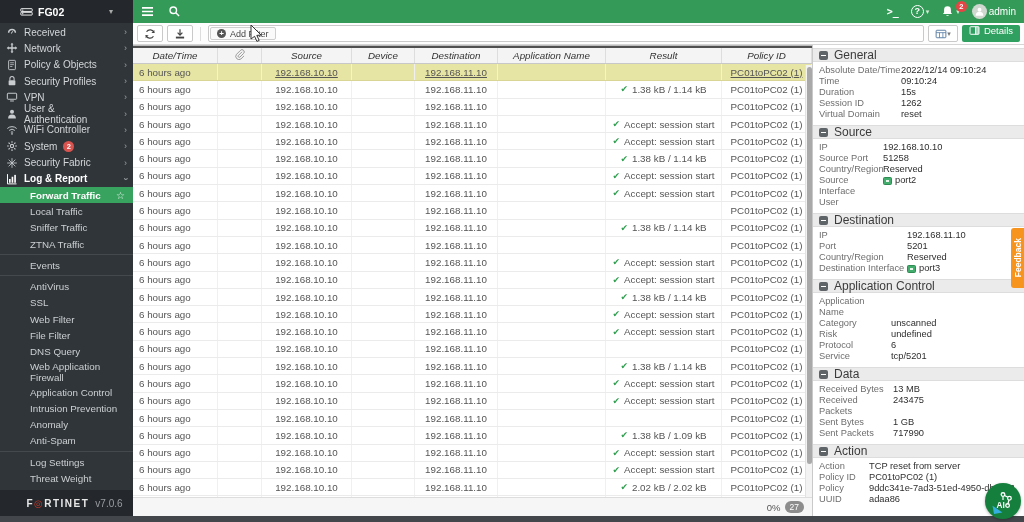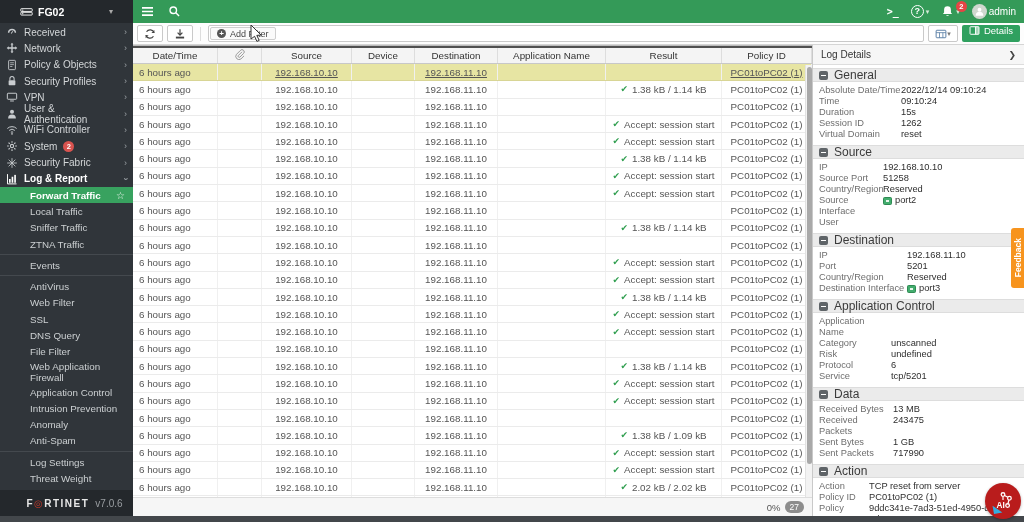--- a/index.html
+++ b/index.html
@@ -64,21 +64,21 @@
     line-height:9px; text-align:center; font-weight:bold; }
   .details-btn { height:17px; background:#2fa05f; border:1px solid #28８e54; border-radius:2px;
     color:#fff; font-size:9.5px; display:flex; gap:4px; padding:0 7px;
     cursor:pointer; white-space:nowrap; }
 
   
   .content { position:absolute; left:133px; top:45px; right:0; bottom:6px; display:flex; }
   .tablewrap { position:relative; width:679px; flex:none; border-top:1px solid #bbb; overflow:hidden;
     display:flex; flex-direction:column; }
   .thead { display:flex; height:18px; background:#f4f4f4; border-top:2px solid #505050;
-    border-bottom:1px solid #c8c8c8; flex:none; }
+    border-bottom:1px solid #c8c8c8; flex:none;font-style:italic; }
   .th { font-size:9.8px; color:#333; display:flex; align-items:center; justify-content:center;
     border-right:1px solid #ddd; cursor:pointer; overflow:hidden; white-space:nowrap; }
   .tbody { flex:1; overflow:hidden; }
   .trow { display:flex; height:17.3px; border-bottom:1px solid #ebebeb; background:#fff; cursor:pointer; }
   .trow.sel { background:#e7e5a3; border-bottom-color:#d8d595; }
   .trow.sel .ulink { text-decoration:underline; }
   .td { font-size:9.8px; color:#555; display:flex; align-items:center; justify-content:center;
     border-right:1px solid #f0f0f0; overflow:hidden; white-space:nowrap; }
   .td.left { justify-content:flex-start; padding-left:6px; }
   .check { color:#2f9e4f; font-size:9px; margin-right:4px; }
@@ -108,21 +108,21 @@
   .if-ico { width:9px; height:8px; background:#43ad6e; border:1px solid #2f8a53; border-radius:1.5px;
     margin-top:1.5px; flex:none; position:relative; }
   .if-ico::after { content:""; position:absolute; left:2px; top:2px; width:3px; height:2.5px; background:#e8f5ec; }
 
   
   .bottomstrip { position:absolute; left:0; bottom:0; width:1024px; height:6px; background:#43474b; z-index:6; }
   .feedback { position:absolute; right:0; top:228px; width:13px; height:60px; background:#f7941e;
     border-radius:3px 0 0 3px; z-index:8; display:flex; align-items:center; justify-content:center; cursor:pointer; }
   .feedback span { writing-mode:vertical-rl; transform:rotate(180deg); color:#fff; font-size:8.5px; font-weight:bold; }
   .ai-btn { position:absolute; left:985px; top:483px; width:36px; height:36px; border-radius:50%;
-    background:#b91c1c; z-index:9; display:flex; align-items:center; justify-content:center; cursor:pointer;
+    background:#15803d; z-index:9; display:flex; align-items:center; justify-content:center; cursor:pointer;
     box-shadow:0 1px 3px rgba(0,0,0,.3); }
   .ai-btn::after { content:""; position:absolute; left:3px; bottom:-1px; width:0; height:0;
     border:6px solid transparent; border-top-color:#35aee0; transform:rotate(35deg); }
   .cursor { position:absolute; left:250px; top:24px; z-index:20; pointer-events:none; }
 </style>
 </head>
 <body>
 
 <div class="app">
 
@@ -256,30 +256,30 @@
         </div>
         <div class="sb-div"></div>
         <div class="sb-sub">
           <span>Events</span>
         </div>
         <div class="sb-div"></div>
         <div class="sb-sub">
           <span>AntiVirus</span>
         </div>
         <div class="sb-sub">
+          <span>SSL</span>
+        </div>
+        <div class="sb-sub">
           <span>Web Filter</span>
         </div>
         <div class="sb-sub">
-          <span>SSL</span>
+          <span>File Filter</span>
         </div>
         <div class="sb-sub">
           <span>DNS Query</span>
-        </div>
-        <div class="sb-sub">
-          <span>File Filter</span>
         </div>
         <div class="sb-sub">
           <span>Web Application Firewall</span>
         </div>
         <div class="sb-sub">
           <span>Application Control</span>
         </div>
         <div class="sb-sub">
           <span>Intrusion Prevention</span>
         </div>
@@ -717,24 +717,20 @@
       <div class="statusbar">
         <span class="pct">0%</span>
         <span class="pill">27</span>
       </div>
       <div class="vscroll">
           <div class="vthumb"></div>
         </div>
     </div>
 
     <aside class="details">
-      <div class="ld-header">
-        <span>Log Details</span>
-        <span class="ld-arrow">❯</span>
-      </div>
       <div id="ld-sections">
           <div style="--lw: 82px;">
             <div class="ld-sec-h">
               <span class="minus-box"></span>
               <span>General</span>
             </div>
             <div class="ld-rows">
               <div class="ld-row">
                 <span class="ld-label">Absolute Date/Time</span>
                 <span class="ld-value">

